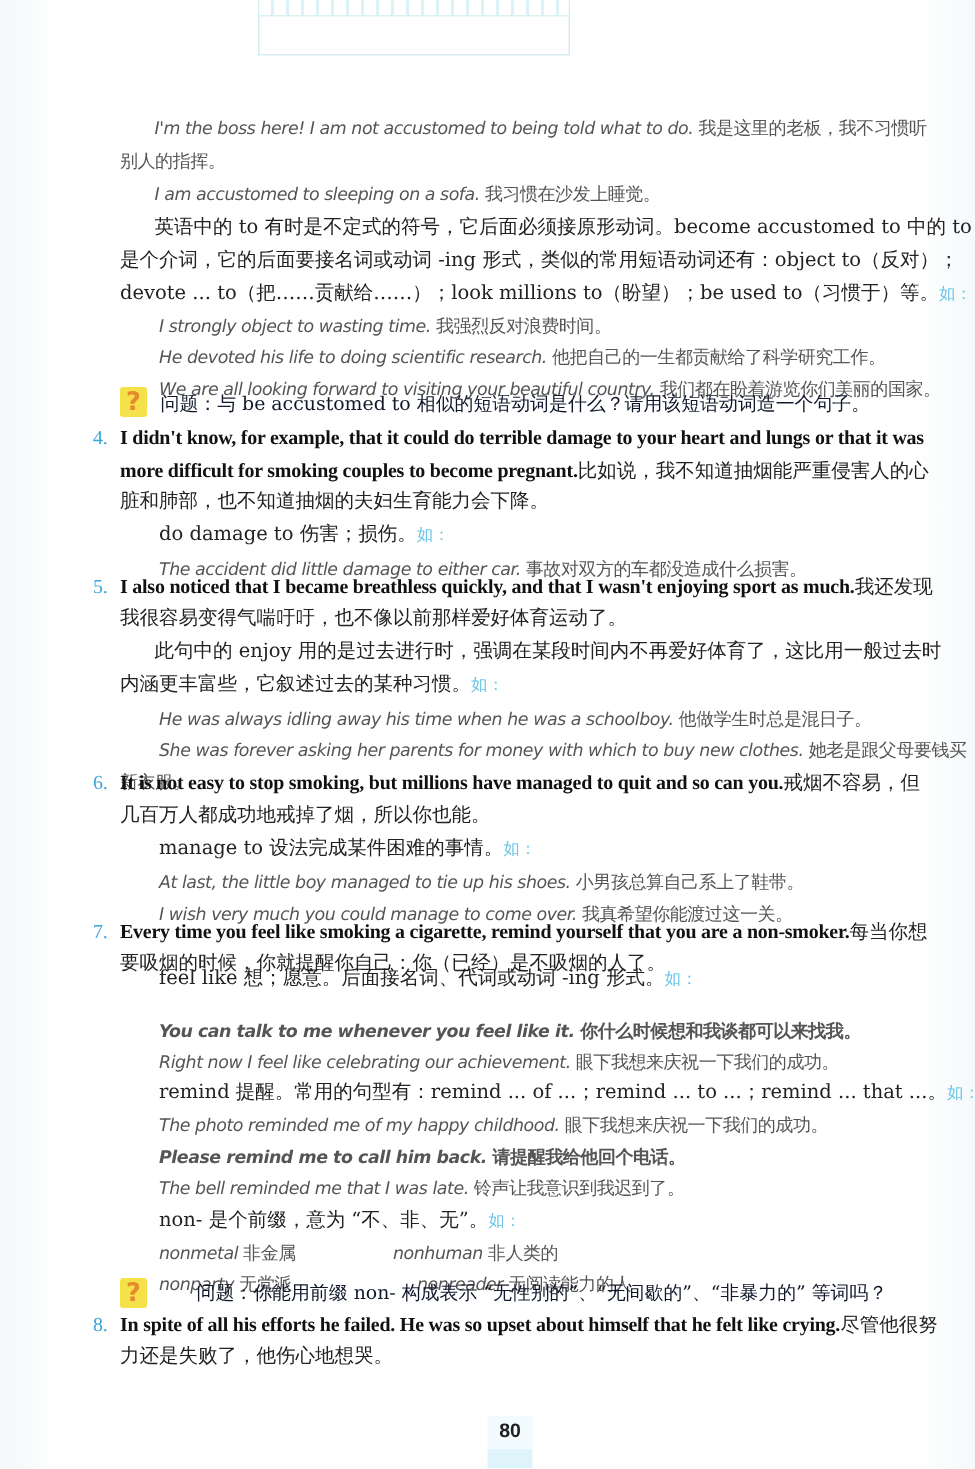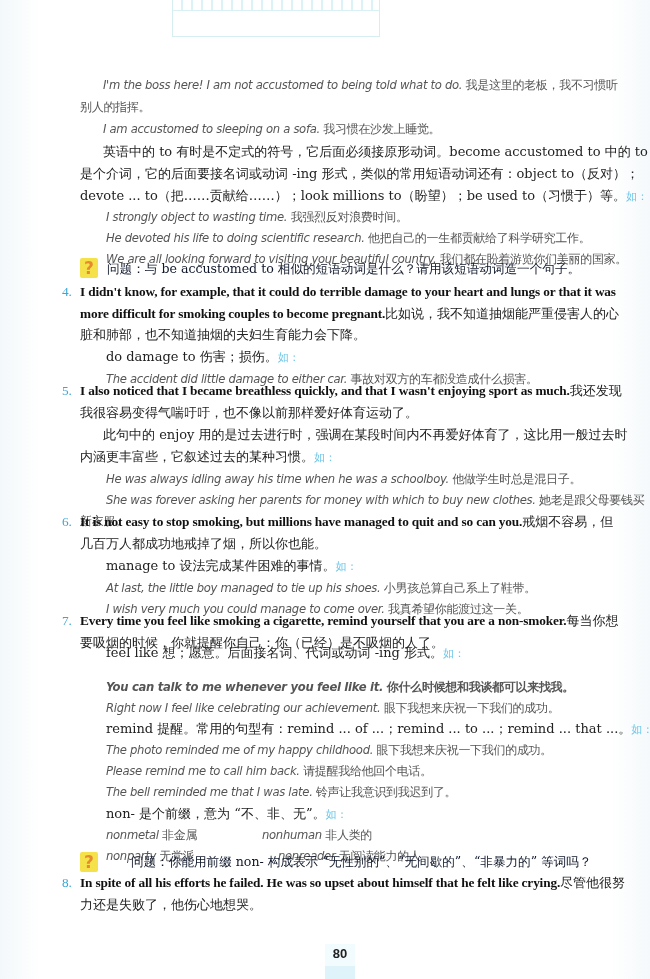--- a/index.html
+++ b/index.html
@@ -176,21 +176,21 @@
     <span>Right now I feel like celebrating our achievement.</span>
     <span class="zh">眼下我想来庆祝一下我们的成功。</span>
   </div>
   <div class="line body zh" style="left:106px;top:720px;">
     <span>remind 提醒。常用的句型有：remind ... of ...；remind ... to ...；remind ... that ...。</span><span class="ru">如：</span>
   </div>
   <div class="line ex" style="left:106px;top:741px;">
     <span>The photo reminded me of my happy childhood.</span>
     <span class="zh">眼下我想来庆祝一下我们的成功。</span>
   </div>
-  <div class="line ex" style="left:106px;top:762px;">
+  <div class="line ex" style="left:106px;top:762px;font-weight:bold;">
     <span>Please remind me to call him back.</span>
     <span class="zh">请提醒我给他回个电话。</span>
   </div>
   <div class="line ex" style="left:106px;top:783px;">
     <span>The bell reminded me that I was late.</span>
     <span class="zh">铃声让我意识到我迟到了。</span>
   </div>
   <div class="line body zh" style="left:106px;top:805px;">
     <span>non- 是个前缀，意为 “不、非、无”。</span><span class="ru">如：</span>
   </div>

